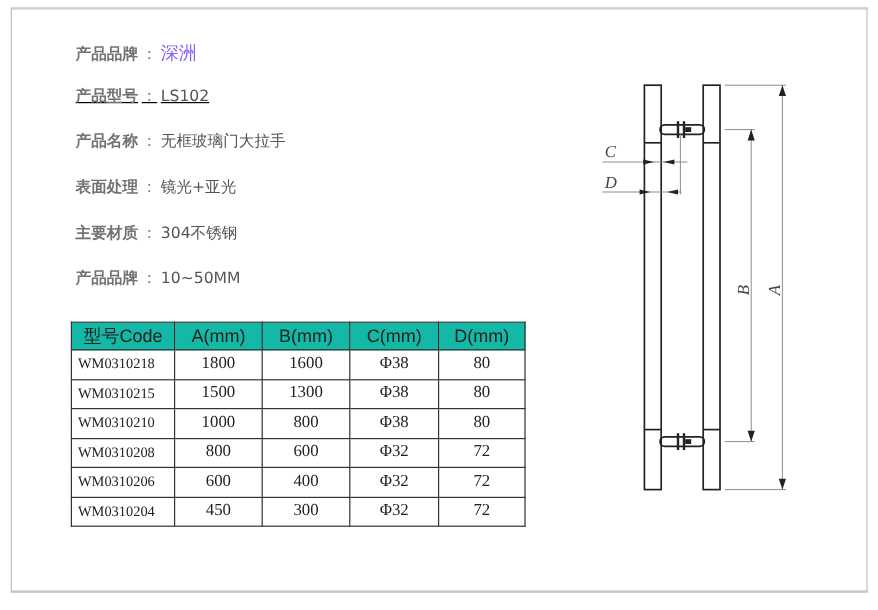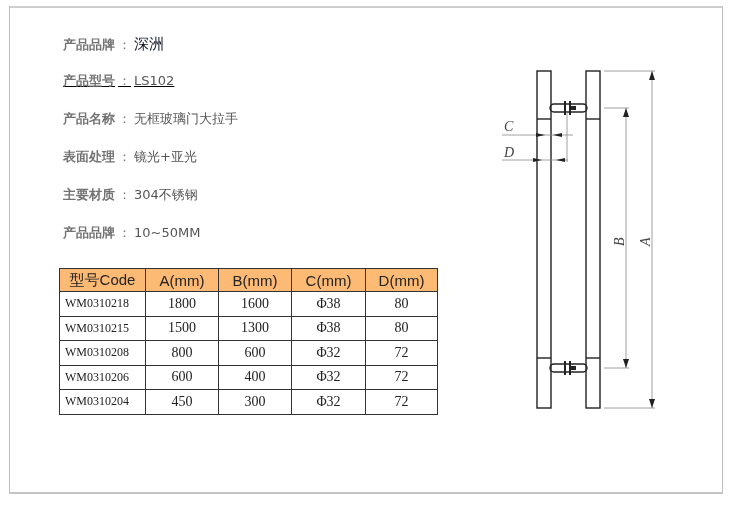--- a/index.html
+++ b/index.html
@@ -5,26 +5,26 @@
     html, body { margin:0; padding:0; background:#ffffff; }
     body { width:732px; height:508px; position:relative; overflow:hidden;
            font-family:"DejaVu Sans","Liberation Sans",sans-serif; }
     .frame { position:absolute; left:9px; top:6px; width:714px; height:488px;
              border:1px solid #bdbdbd; border-top:2px solid #cfcfcf; border-bottom:2px solid #c4c4c4;
              background:#fff; box-sizing:border-box; }
     .spec { position:absolute; left:63px; font-size:13px; line-height:16px; white-space:nowrap; }
     .spec .k { color:#737373; font-weight:bold; }
     .spec .c { color:#777; margin:0 3px; }
     .spec .v { color:#555; }
-    .spec .v.brand { color:#0f172a; font-size:15px;text-align:right; }
+    .spec .v.brand { color:#8b5cf6; font-size:15px;text-align:right; }
     table.spec-table { position:absolute; left:59px; top:268px; border-collapse:collapse;
                        border:1.5px solid #333; }
     table.spec-table th, table.spec-table td { border:1px solid #333; padding:0; text-align:center;
                        height:24.5px; box-sizing:border-box; }
-    table.spec-table th { background:#fdba74; font-weight:normal; font-size:15px; color:#222;
+    table.spec-table th { background:#14b8a6; font-weight:normal; font-size:15px; color:#222;
                           font-family:"Liberation Sans",sans-serif; height:23px; }
     table.spec-table td { font-size:14px; color:#222; font-family:Liberation Serif, serif; }
     table.spec-table td.code { font-size:12px; text-align:left; padding-left:5px; }
     .col0 { width:86px; } .col1 { width:73px; } .col2 { width:73px; } .col3 { width:74px; } .col4 { width:72px; }
     .diagram { position:absolute; left:490px; top:60px; width:180px; height:360px; }
   </style>
 </head>
 <body>
 
 <div class="frame"></div>
@@ -63,20 +63,27 @@
       <td class="code">WM0310218</td>
         <td>1800</td>
         <td>1600</td>
         <td>Φ38</td>
         <td>80</td>
     </tr>
     <tr>
       <td class="code">WM0310215</td>
         <td>1500</td>
         <td>1300</td>
+        <td>Φ38</td>
+        <td>80</td>
+    </tr>
+    <tr>
+      <td class="code">WM0310210</td>
+        <td>1000</td>
+        <td>800</td>
         <td>Φ38</td>
         <td>80</td>
     </tr>
     <tr>
       <td class="code">WM0310208</td>
         <td>800</td>
         <td>600</td>
         <td>Φ32</td>
         <td>72</td>
     </tr>

